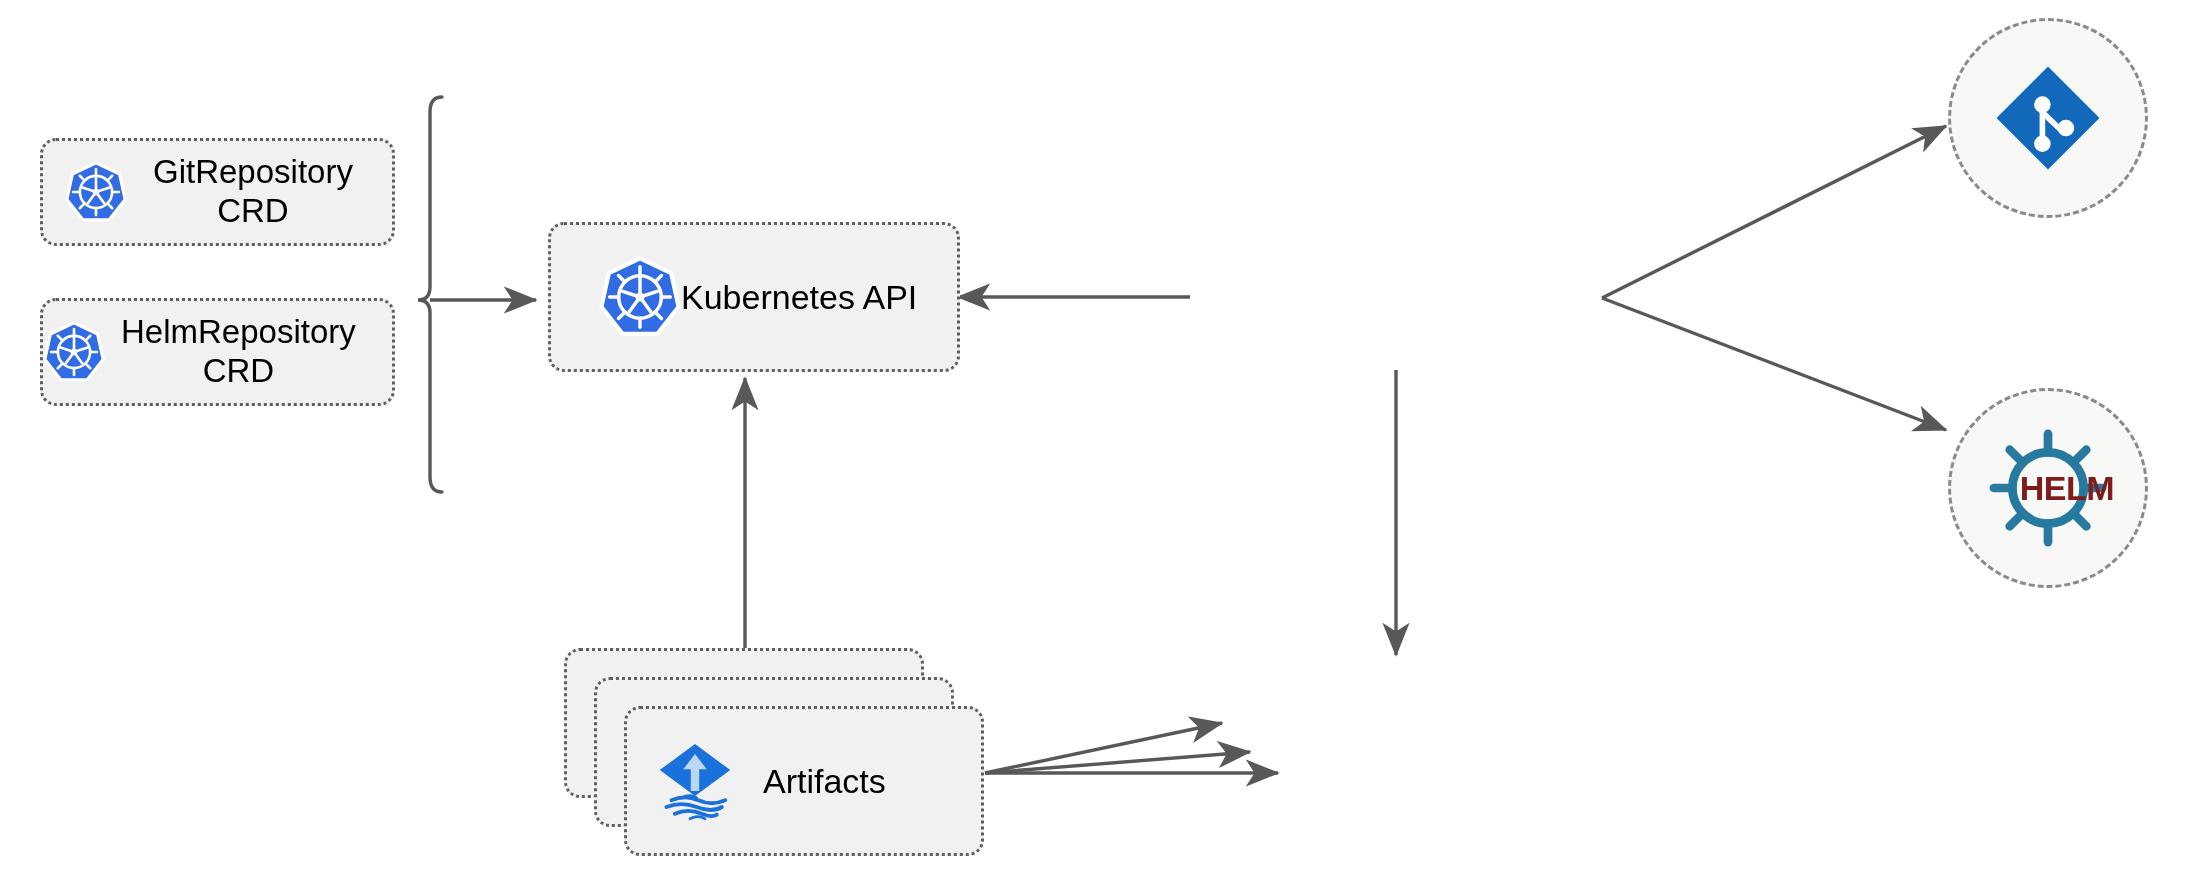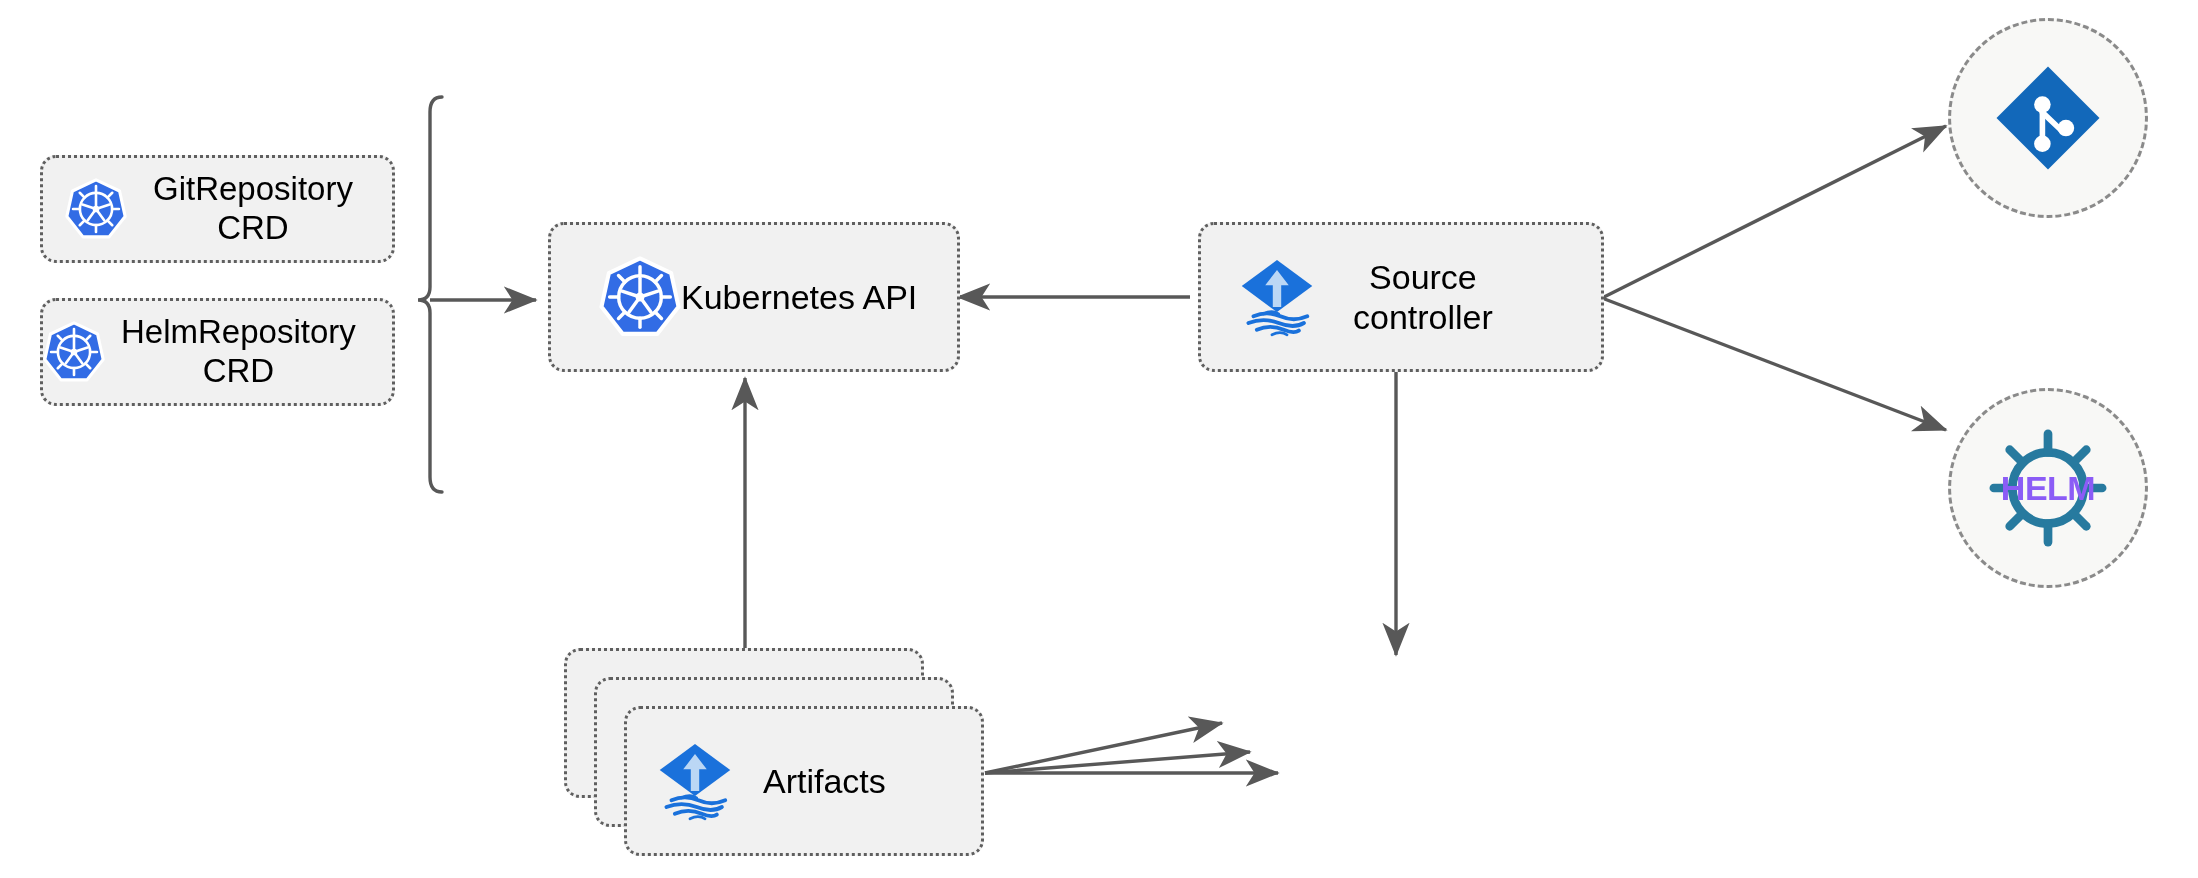--- a/index.html
+++ b/index.html
@@ -89,21 +89,21 @@
 
     <line x1="1602" y1="298" x2="1946" y2="126" stroke="#585858" stroke-width="3.4" marker-end="url(#arrowhead)"></line>
 
     <line x1="1602" y1="298" x2="1946" y2="430" stroke="#585858" stroke-width="3.4" marker-end="url(#arrowhead)"></line>
 
     <line x1="985" y1="773" x2="1222" y2="723" stroke="#585858" stroke-width="3.4" marker-end="url(#arrowhead)"></line>
     <line x1="985" y1="773" x2="1250" y2="752" stroke="#585858" stroke-width="3.4" marker-end="url(#arrowhead)"></line>
     <line x1="985" y1="773" x2="1278" y2="773" stroke="#585858" stroke-width="3.4" marker-end="url(#arrowhead)"></line>
   </svg>
 
-  <div class="node crd-node" style="left:40px; top:155px; width:355px; height:108px; padding-left:22px; gap:26px;">
+  <div class="node crd-node" style="left:40px; top:138px; width:355px; height:108px; padding-left:22px; gap:26px;">
     <span class="icon-wrap">
       <svg width="62" height="62" viewBox="0 0 100 100" xmlns="http://www.w3.org/2000/svg">
         <polygon points="50,3 88,21 97,62 71,95 29,95 3,62 12,21" fill="#326CE5" stroke="#ffffff" stroke-width="5" stroke-linejoin="round"></polygon>
         <g fill="none" stroke="#ffffff" stroke-width="4.2" stroke-linecap="round">
           <circle cx="50" cy="50" r="26"></circle>
           <line x1="50" y1="24" x2="50" y2="13"></line>
           <line x1="68.4" y1="31.6" x2="76.2" y2="23.8"></line>
           <line x1="76" y1="50" x2="87" y2="50"></line>
           <line x1="68.4" y1="68.4" x2="76.2" y2="76.2"></line>
           <line x1="50" y1="76" x2="50" y2="87"></line>
@@ -169,41 +169,20 @@
           <line x1="50" y1="50" x2="63.5" y2="68.6"></line>
           <line x1="50" y1="50" x2="36.5" y2="68.6"></line>
           <line x1="50" y1="50" x2="28.1" y2="42.9"></line>
         </g>
         <circle cx="50" cy="50" r="5.4" fill="#ffffff"></circle>
       </svg>
     </span>
     <span class="node-label">Kubernetes API</span>
   </div>
 
-  <div class="node" style="left:1198px; top:222px; width:406px; height:150px; padding-left:34px; gap:34px;">
-    <span class="icon-wrap">
-      <svg width="84" height="84" viewBox="0 0 100 100" xmlns="http://www.w3.org/2000/svg">
-        <polygon points="50,6 92,37 50,68 8,37" fill="#1A71DB"></polygon>
-        <g fill="#BBD7F5">
-          <polygon points="50,18 64,36 55,36 55,62 45,62 45,36 36,36"></polygon>
-        </g>
-        <g fill="none" stroke="#1A71DB" stroke-width="4.6" stroke-linecap="round">
-          <path d="M22,73 Q38,66 54,73 Q70,80 86,73"></path>
-          <path d="M16,81 Q34,74 52,81 Q70,88 82,81"></path>
-          <path d="M26,89 Q42,82 58,89 Q70,94 76,90"></path>
-        </g>
-        <g fill="none" stroke="#1A71DB" stroke-width="3.2" stroke-linecap="round">
-          <path d="M34,70 Q44,65 52,70"></path>
-          <path d="M44,95 Q54,90 62,95"></path>
-        </g>
-      </svg>
-    </span>
-    <span class="node-label">Source
-controller</span>
-  </div>
 
   <div class="circle-node" style="left:1948px; top:18px; width:200px; height:200px;">
     <span class="icon-wrap">
       <svg width="112" height="112" viewBox="0 0 100 100" xmlns="http://www.w3.org/2000/svg">
         <polygon points="50,4 96,50 50,96 4,50" fill="#1268BA"></polygon>
         <g stroke="#ffffff" stroke-width="5" fill="none" stroke-linecap="round">
           <line x1="45" y1="72" x2="45" y2="40"></line>
           <path d="M45,45 L63,62"></path>
         </g>
         <circle cx="45" cy="73" r="7.4" fill="#ffffff"></circle>
@@ -223,21 +202,21 @@
           <line x1="69.1" y1="30.9" x2="79" y2="21"></line>
           <line x1="77" y1="50" x2="91" y2="50"></line>
           <line x1="69.1" y1="69.1" x2="79" y2="79"></line>
           <line x1="50" y1="77" x2="50" y2="91"></line>
           <line x1="30.9" y1="69.1" x2="21" y2="79"></line>
           <line x1="23" y1="50" x2="9" y2="50"></line>
           <line x1="30.9" y1="30.9" x2="21" y2="21"></line>
         </g>
       </svg>
       <span style="position:absolute; left:0; right:0; top:50%; transform:translateY(-50%);
-                   text-align:center; font-size:34px; font-weight:bold; color:#8b5cf6;
+                   text-align:right; font-size:34px; font-weight:bold; color:#7f1d1d;
                    letter-spacing:-0.5px; font-family:'Liberation Sans',sans-serif;">HELM</span>
     </span>
   </div>
 
   <div style="position:absolute; left:564px; top:648px; width:420px; height:208px;">
     <div class="node ghost" style="left:0; top:0; width:360px; height:150px;"></div>
     <div class="node ghost" style="left:30px; top:29px; width:360px; height:150px;"></div>
     <div class="node" style="left:60px; top:58px; width:360px; height:150px; padding-left:26px; gap:26px;">
       <span class="icon-wrap">
         <svg width="84" height="84" viewBox="0 0 100 100" xmlns="http://www.w3.org/2000/svg">

